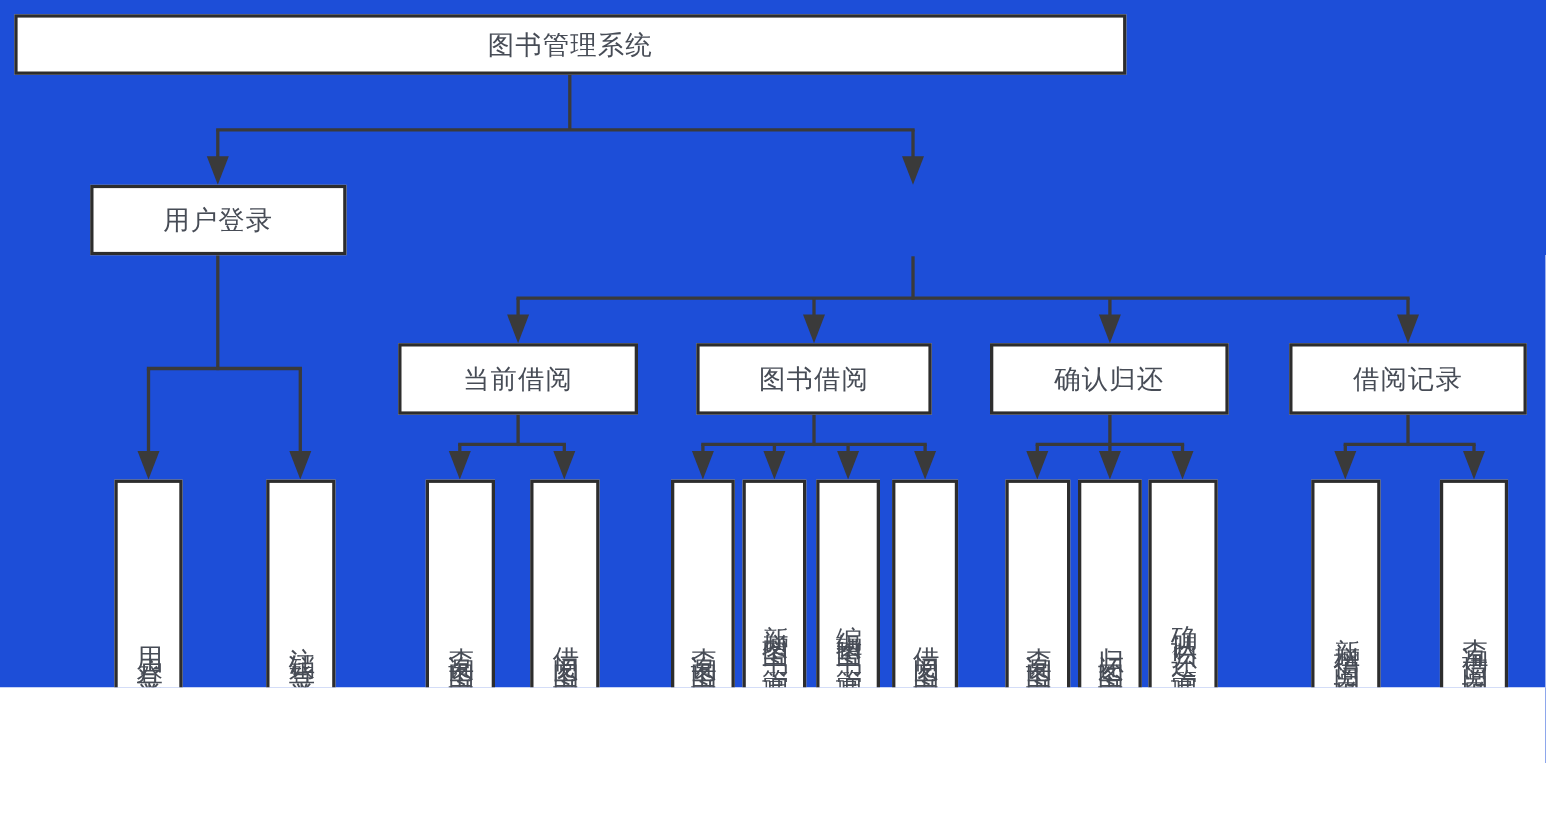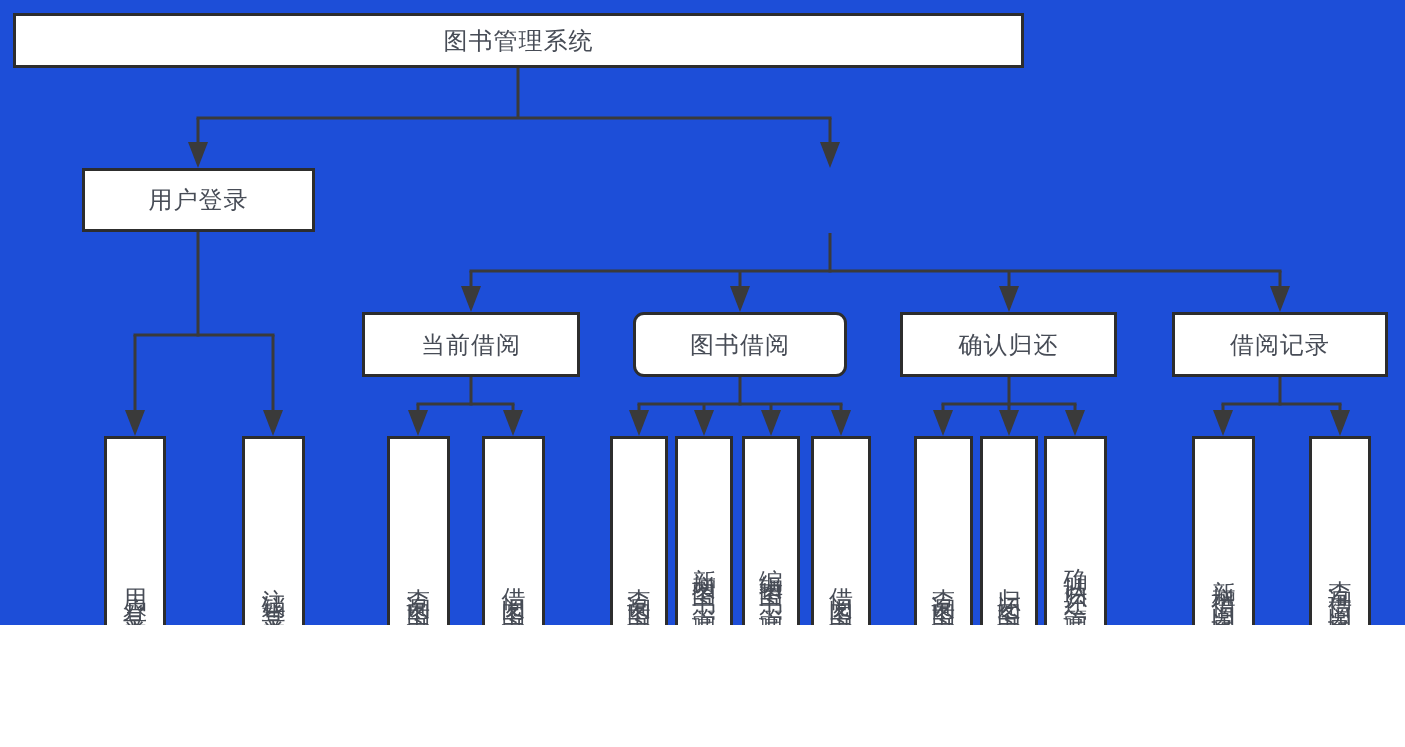--- a/index.html
+++ b/index.html
@@ -134,21 +134,21 @@
     <polygon points="1065,410 1085,410 1075,436" fill="#3a3a3a" stroke="none"></polygon>
     <polygon points="1213,410 1233,410 1223,436" fill="#3a3a3a" stroke="none"></polygon>
     <polygon points="1330,410 1350,410 1340,436" fill="#3a3a3a" stroke="none"></polygon>
   </svg>
 
   <div class="node root" style="left:13px; top:13px; width:1011px; height:55px;">图书管理系统</div>
 
   <div class="node" style="left:82px; top:168px; width:233px; height:64px;">用户登录</div>
 
   <div class="node" style="left:362px; top:312px; width:218px; height:65px;">当前借阅</div>
-  <div class="node" style="left:633px; top:312px; width:214px; height:65px;border-radius:11px;">图书借阅</div>
+  <div class="node" style="left:633px; top:312px; width:214px; height:65px;">图书借阅</div>
   <div class="node" style="left:900px; top:312px; width:217px; height:65px;">确认归还</div>
   <div class="node" style="left:1172px; top:312px; width:216px; height:65px;">借阅记录</div>
 
   <div class="vbox" style="left:104px; width:62px;">
     <span class="vtext">用户登录</span>
   </div>
   <div class="vbox" style="left:242px; width:63px;">
     <span class="vtext">注销登录</span>
   </div>
 

